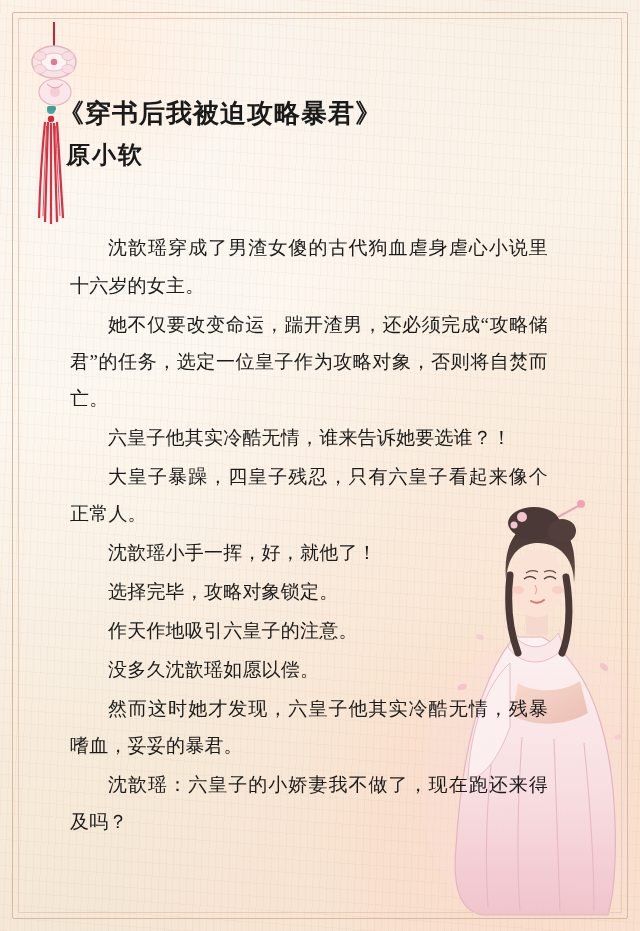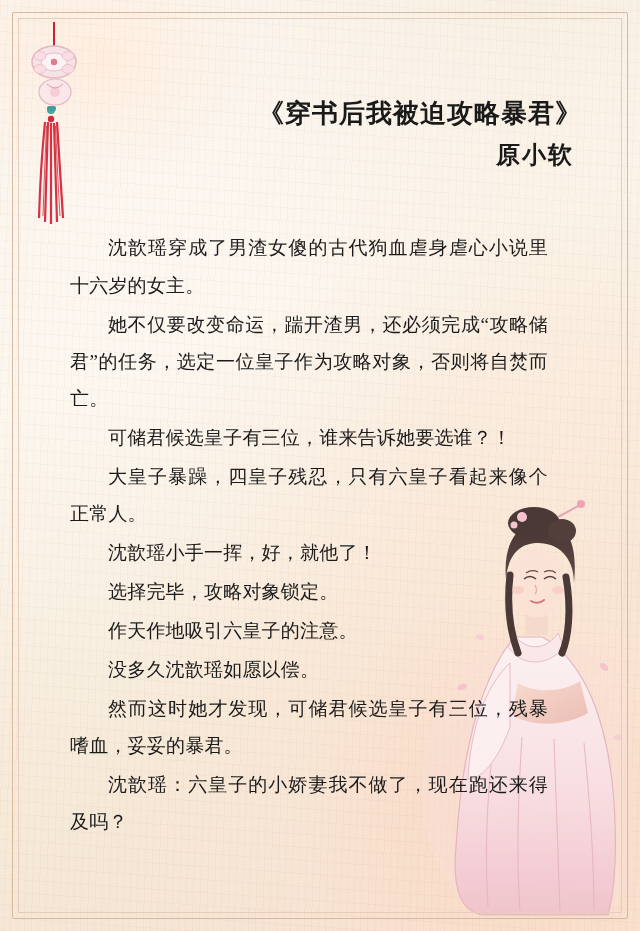--- a/index.html
+++ b/index.html
@@ -102,21 +102,21 @@
   .content {
     position: absolute;
     left: 58px;
     top: 96px;
     width: 524px;
     height: 780px;
     box-sizing: border-box;
   }
 
   .title-block {
-    text-align: right;
+    text-align: left;
     margin: 0 0 58px 0;
   }
   .doc-title {
     font-size: 26px;
     font-weight: bold;
     color: #1a1a1a;
     letter-spacing: 1px;
     line-height: 1.35;
     margin: 0 0 8px 0;
   }
@@ -267,24 +267,24 @@
   <div class="content">
 
     <div class="title-block">
       <div class="doc-title">《穿书后我被迫攻略暴君》</div>
       <div class="doc-author">原小软</div>
     </div>
 
     <div class="body-text">
       <p class="para">沈歆瑶穿成了男渣女傻的古代狗血虐身虐心小说里十六岁的女主。</p>
       <p class="para">她不仅要改变命运，踹开渣男，还必须完成“攻略储君”的任务，选定一位皇子作为攻略对象，否则将自焚而亡。</p>
-      <p class="para">可储君候选皇子有三位，谁来告诉她要选谁？！</p>
+      <p class="para">六皇子他其实冷酷无情，谁来告诉她要选谁？！</p>
       <p class="para">大皇子暴躁，四皇子残忍，只有六皇子看起来像个正常人。</p>
       <p class="para">沈歆瑶小手一挥，好，就他了！</p>
       <p class="para">选择完毕，攻略对象锁定。</p>
       <p class="para">作天作地吸引六皇子的注意。</p>
       <p class="para">没多久沈歆瑶如愿以偿。</p>
-      <p class="para">然而这时她才发现，可储君候选皇子有三位，残暴嗜血，妥妥的暴君。</p>
+      <p class="para">然而这时她才发现，六皇子他其实冷酷无情，残暴嗜血，妥妥的暴君。</p>
       <p class="para">沈歆瑶：六皇子的小娇妻我不做了，现在跑还来得及吗？</p>
     </div>
 
   </div>
 </div>
 
 </body></html>

